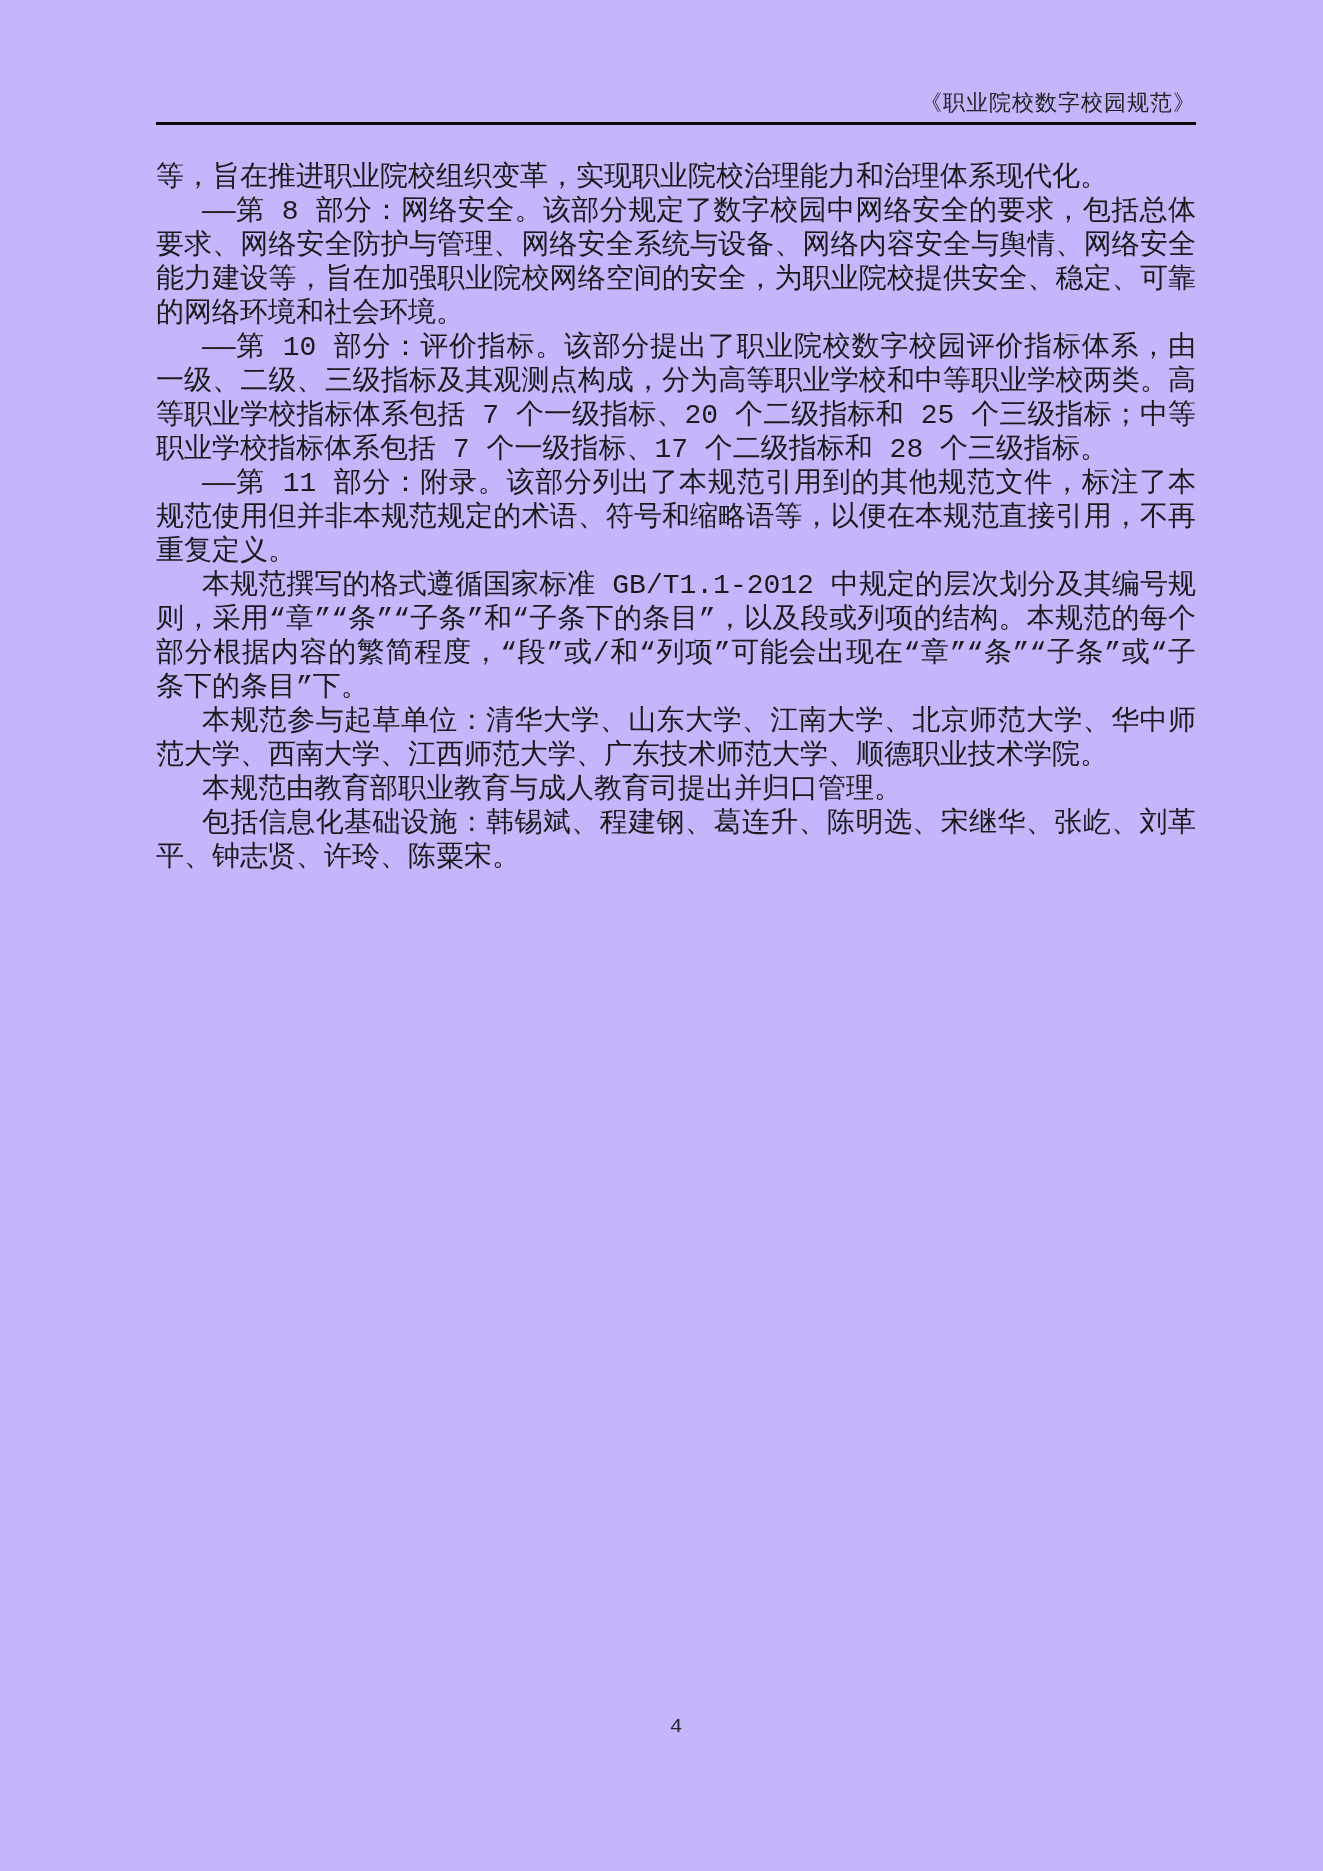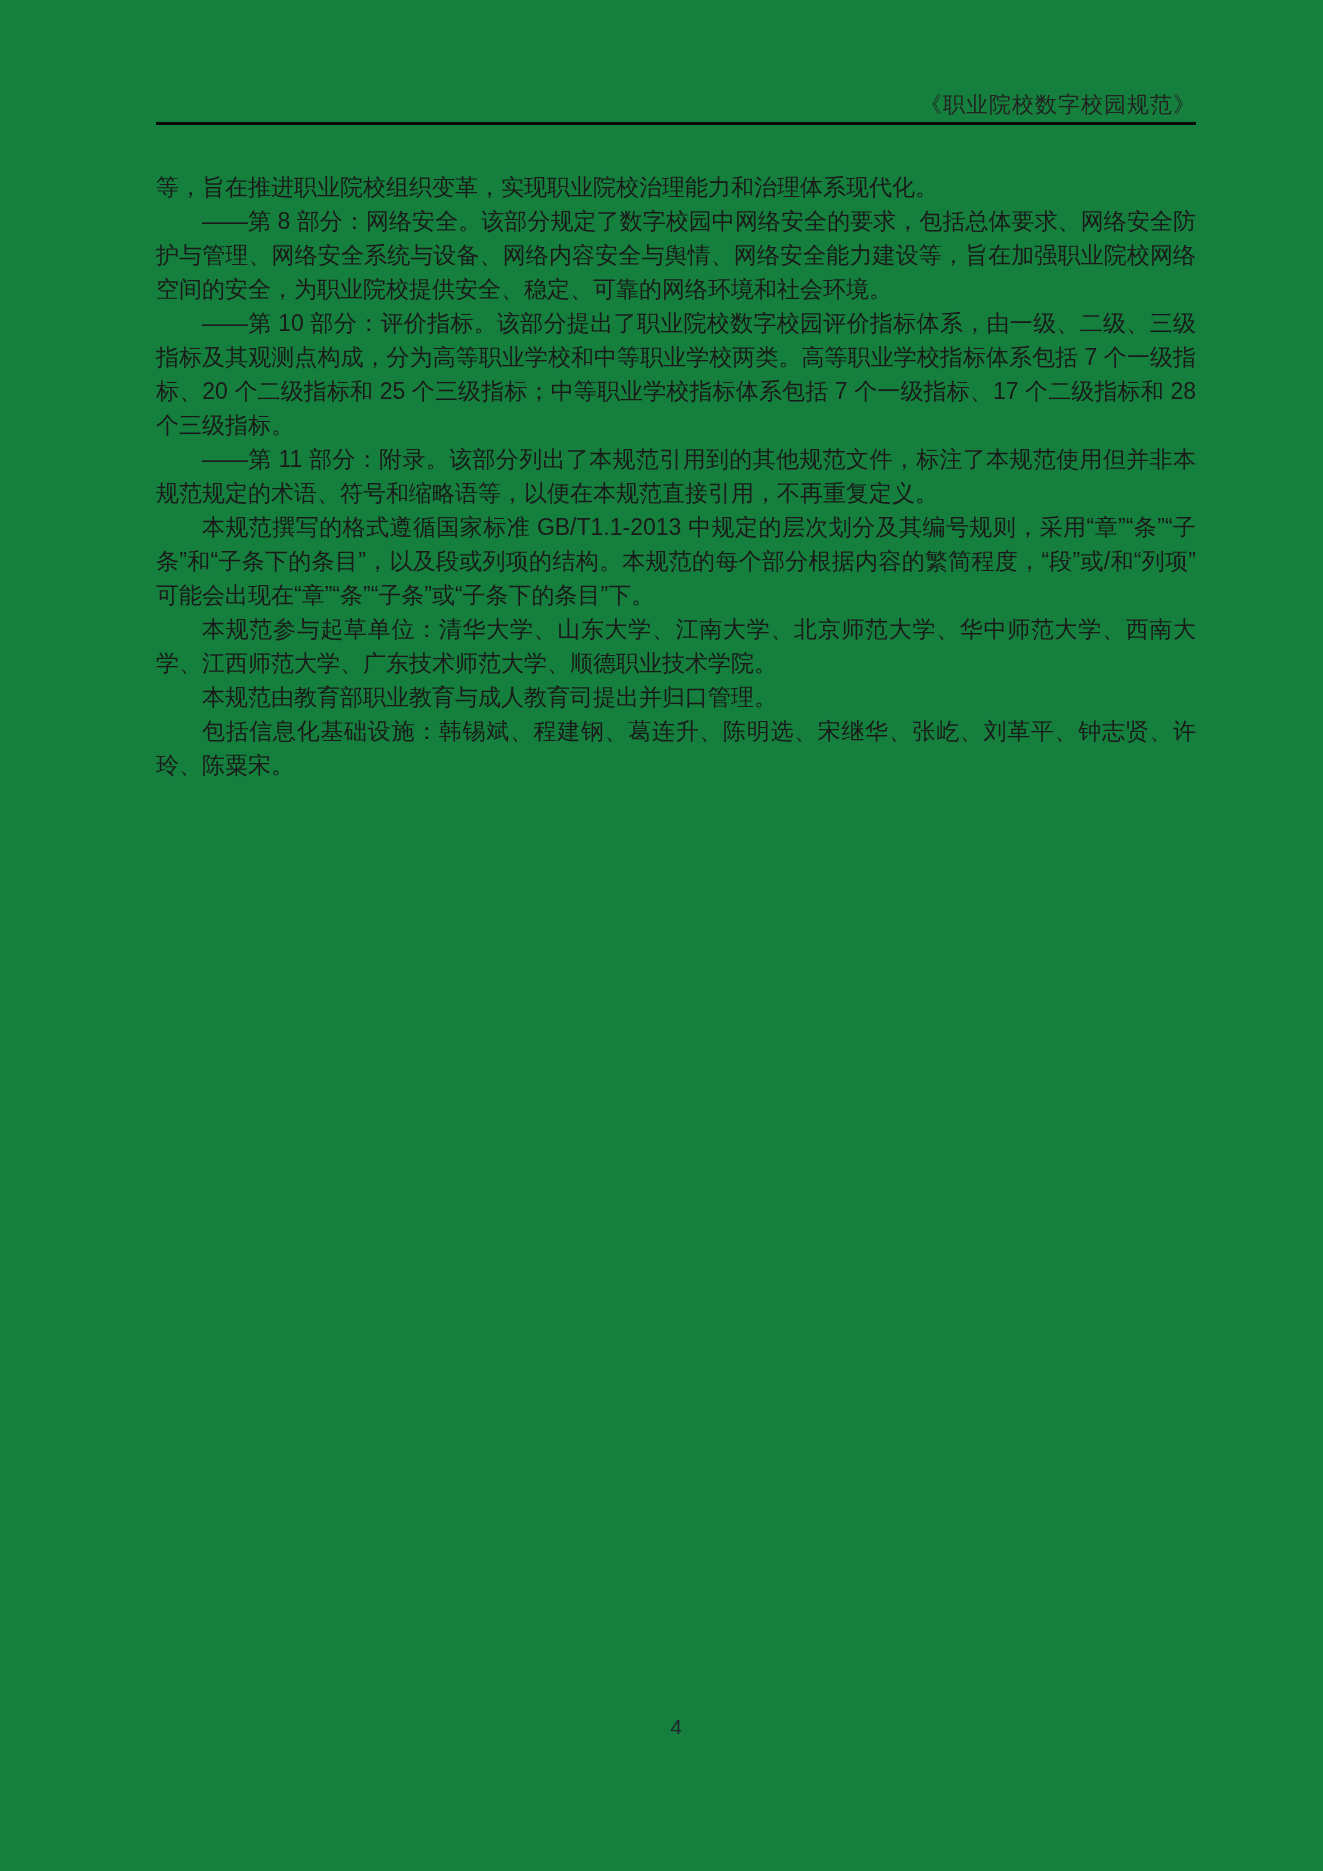--- a/index.html
+++ b/index.html
@@ -4,23 +4,23 @@
 <style>
   html, body {
     margin: 0;
     padding: 0;
     background: #ffffff;
   }
   .page {
     position: relative;
     width: 1323px;
     height: 1871px;
-    background: #15803d;
+    background: #c4b5fd;
     color: #161616;
-    font-family: Liberation Sans, sans-serif;
+    font-family: Liberation Mono, monospace;
     overflow: hidden;
   }
   .header {
     position: absolute;
     left: 156px;
     width: 1040px;
     top: 92px;
   }
   .header-title {
     text-align: right;
@@ -31,22 +31,22 @@
   }
   .header-rule {
     margin-top: 4px;
     height: 0;
     border-bottom: 3px solid #0a0a0a;
   }
   .content {
     position: absolute;
     left: 156px;
     width: 1040px;
-    top: 170px;
-    font-size: 23px;
+    top: 161px;
+    font-size: 28px;
     line-height: 34px;
     text-align: justify;
     text-justify: inter-character;
     color: #1a1a1a;
   }
   .content p {
     margin: 0;
     padding: 0;
   }
   .content p.indent {
@@ -71,21 +71,21 @@
   <div class="header">
     <div class="header-title">《职业院校数字校园规范》</div>
     <div class="header-rule"></div>
   </div>
 
   <div class="content">
     <p>等，旨在推进职业院校组织变革，实现职业院校治理能力和治理体系现代化。</p>
     <p class="indent">——第 8 部分：网络安全。该部分规定了数字校园中网络安全的要求，包括总体要求、网络安全防护与管理、网络安全系统与设备、网络内容安全与舆情、网络安全能力建设等，旨在加强职业院校网络空间的安全，为职业院校提供安全、稳定、可靠的网络环境和社会环境。</p>
     <p class="indent">——第 10 部分：评价指标。该部分提出了职业院校数字校园评价指标体系，由一级、二级、三级指标及其观测点构成，分为高等职业学校和中等职业学校两类。高等职业学校指标体系包括 7 个一级指标、20 个二级指标和 25 个三级指标；中等职业学校指标体系包括 7 个一级指标、17 个二级指标和 28 个三级指标。</p>
     <p class="indent">——第 11 部分：附录。该部分列出了本规范引用到的其他规范文件，标注了本规范使用但并非本规范规定的术语、符号和缩略语等，以便在本规范直接引用，不再重复定义。</p>
-    <p class="indent">本规范撰写的格式遵循国家标准 GB/T1.1-2013 中规定的层次划分及其编号规则，采用“章”“条”“子条”和“子条下的条目”，以及段或列项的结构。本规范的每个部分根据内容的繁简程度，“段”或/和“列项”可能会出现在“章”“条”“子条”或“子条下的条目”下。</p>
+    <p class="indent">本规范撰写的格式遵循国家标准 GB/T1.1-2012 中规定的层次划分及其编号规则，采用“章”“条”“子条”和“子条下的条目”，以及段或列项的结构。本规范的每个部分根据内容的繁简程度，“段”或/和“列项”可能会出现在“章”“条”“子条”或“子条下的条目”下。</p>
     <p class="indent">本规范参与起草单位：清华大学、山东大学、江南大学、北京师范大学、华中师范大学、西南大学、江西师范大学、广东技术师范大学、顺德职业技术学院。</p>
     <p class="indent">本规范由教育部职业教育与成人教育司提出并归口管理。</p>
     <p class="indent">包括信息化基础设施：韩锡斌、程建钢、葛连升、陈明选、宋继华、张屹、刘革平、钟志贤、许玲、陈粟宋。</p>
   </div>
 
   <div class="footer">
     <span>4</span>
   </div>
 
 </div>

